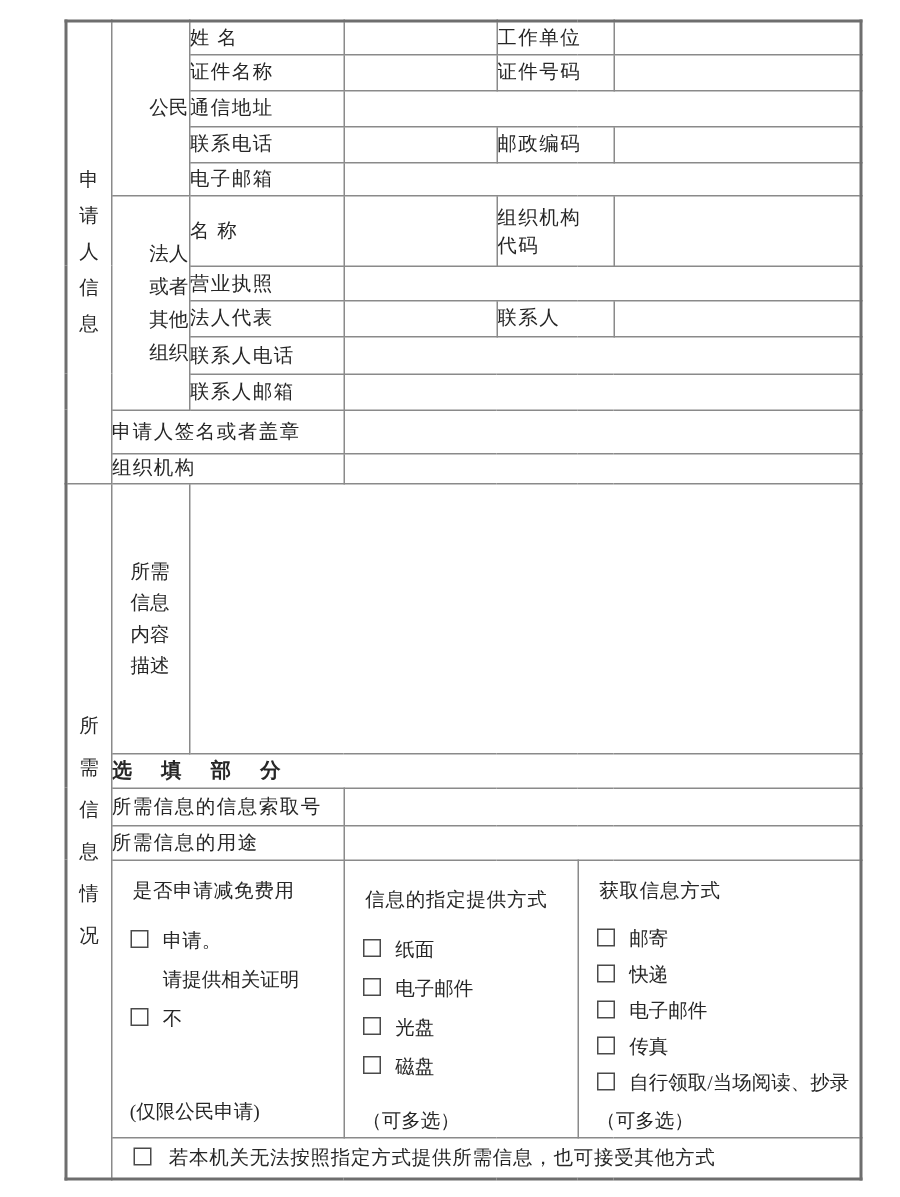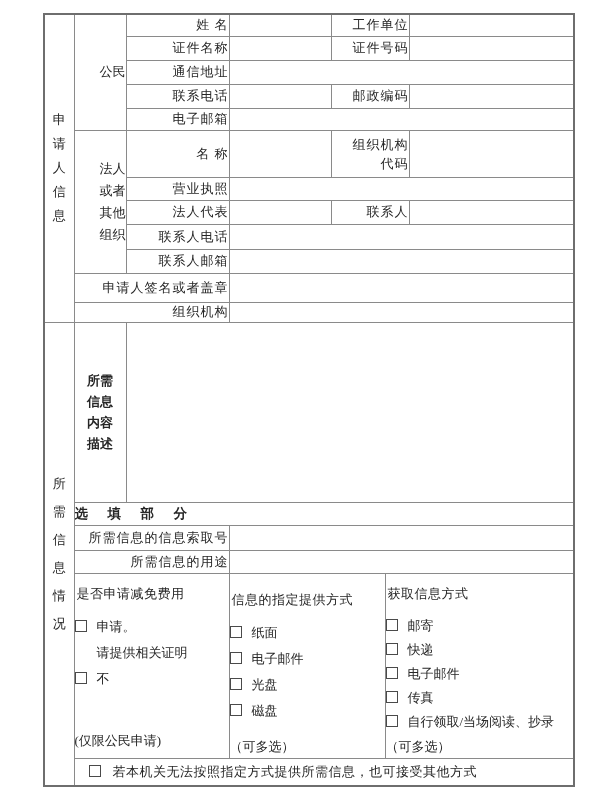--- a/index.html
+++ b/index.html
@@ -12,30 +12,30 @@
     position:absolute; left:43px; top:13px;
     width:530px; height:767px;
     border-collapse:collapse; table-layout:fixed;
     border:2px solid #6e6e6e;
   }
   td {
     border:1px solid #8a8a8a;
     padding:0; font-size:13px; color:#262626;
     overflow:hidden;
   }
-  td.lbl   { text-align:right; letter-spacing:1px; }
+  td.lbl   { text-align:left; letter-spacing:1px; }
   td.val   { background:#ffffff; }
   td.side  { text-align:center; white-space:pre-line; letter-spacing:0; }
   td.side-a{ line-height:24px; }
   td.side-b{ line-height:28px; }
   td.group { text-align:right; white-space:pre-line; line-height:22px; }
-  td.desc  { text-align:center; white-space:pre-line; line-height:21px;font-weight:bold; }
+  td.desc  { text-align:center; white-space:pre-line; line-height:21px; }
   td.multiline { white-space:pre-line; line-height:19px; }
   td.header{ font-weight:bold; letter-spacing:3px; font-size:13.5px; }
-  td.cbcell{ vertical-align:top; text-align:left; padding:6px 4px 0 0; }
+  td.cbcell{ vertical-align:top; text-align:left; padding:6px 4px 0 12px; }
   .cbtitle { line-height:20px; margin:4px 0 10px 2px; letter-spacing:0.5px; }
   .opt     { line-height:26px; white-space:nowrap; }
   .opt-tight { line-height:24px; }
   .cb {
     display:inline-block; width:10px; height:10px;
     border:1px solid #4a4a4a; margin-right:10px;
     vertical-align:-1px; background:#ffffff;
   }
   .optnote { margin-left:22px; line-height:26px; }
   .cbfoot  { line-height:22px; }

